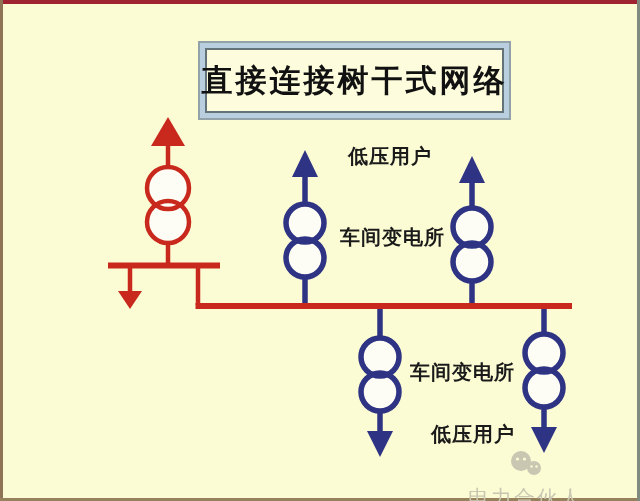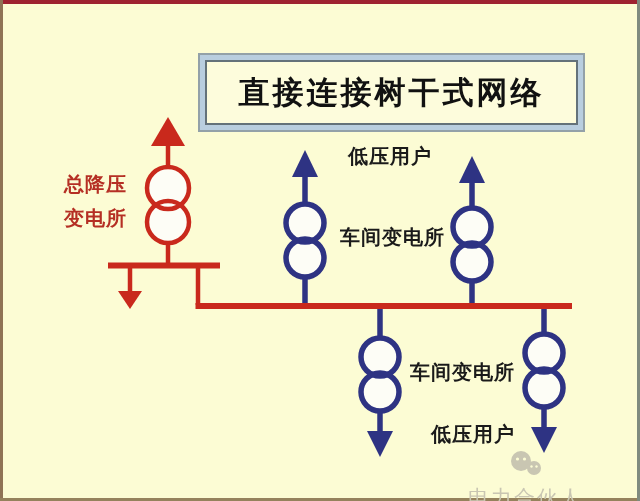--- a/index.html
+++ b/index.html
@@ -10,21 +10,21 @@
   }
   .edge{position:absolute;}
   .edge-top{left:0;top:0;width:640px;height:4px;background:var(--frame-top);}
   .edge-left{left:0;top:0;width:3px;height:501px;background:var(--frame-left);}
   .edge-bottom{left:0;top:498px;width:640px;height:3px;background:var(--frame-bottom);}
   .edge-right{left:637px;top:0;width:3px;height:501px;background:var(--frame-right);}
 
   .diagram{position:absolute;left:0;top:0;width:640px;height:501px;}
 
   .title-box{
-    position:absolute;left:205px;top:60px;width:373px;height:65px;
+    position:absolute;left:205px;top:48px;width:299px;height:65px;
     box-sizing:border-box;background:var(--title-fill);
     border:2px solid var(--title-edge);
     box-shadow:0 0 0 5px var(--title-band),0 0 0 7px var(--title-outer);
     display:flex;align-items:center;justify-content:center;
   }
   .title-box span{
     font-size:31px;font-weight:bold;color:var(--title-text);
     letter-spacing:3px;white-space:nowrap;
   }
 
@@ -117,22 +117,20 @@
 
   <div class="edge edge-top"></div>
   <div class="edge edge-left"></div>
   <div class="edge edge-bottom"></div>
   <div class="edge edge-right"></div>
 
   <div class="title-box">
     <span>直接连接树干式网络</span>
   </div>
 
-  <div class="lbl lbl-red" style="left:64px;top:173px;">总降压</div>
-  <div class="lbl lbl-red" style="left:64px;top:207px;">变电所</div>
   <div class="lbl" style="left:348px;top:145px;">低压用户</div>
   <div class="lbl" style="left:340px;top:226px;">车间变电所</div>
   <div class="lbl" style="left:410px;top:361px;">车间变电所</div>
   <div class="lbl" style="left:431px;top:423px;">低压用户</div>
 
   <div class="watermark">
     <svg width="36" height="30" viewBox="0 0 36 30">
       <circle cx="13" cy="12" r="10" fill="var(--watermark)"></circle>
       <circle cx="26" cy="19" r="7" fill="var(--watermark)"></circle>
       <circle cx="9.5" cy="10" r="1.6" fill="var(--bg)"></circle>

